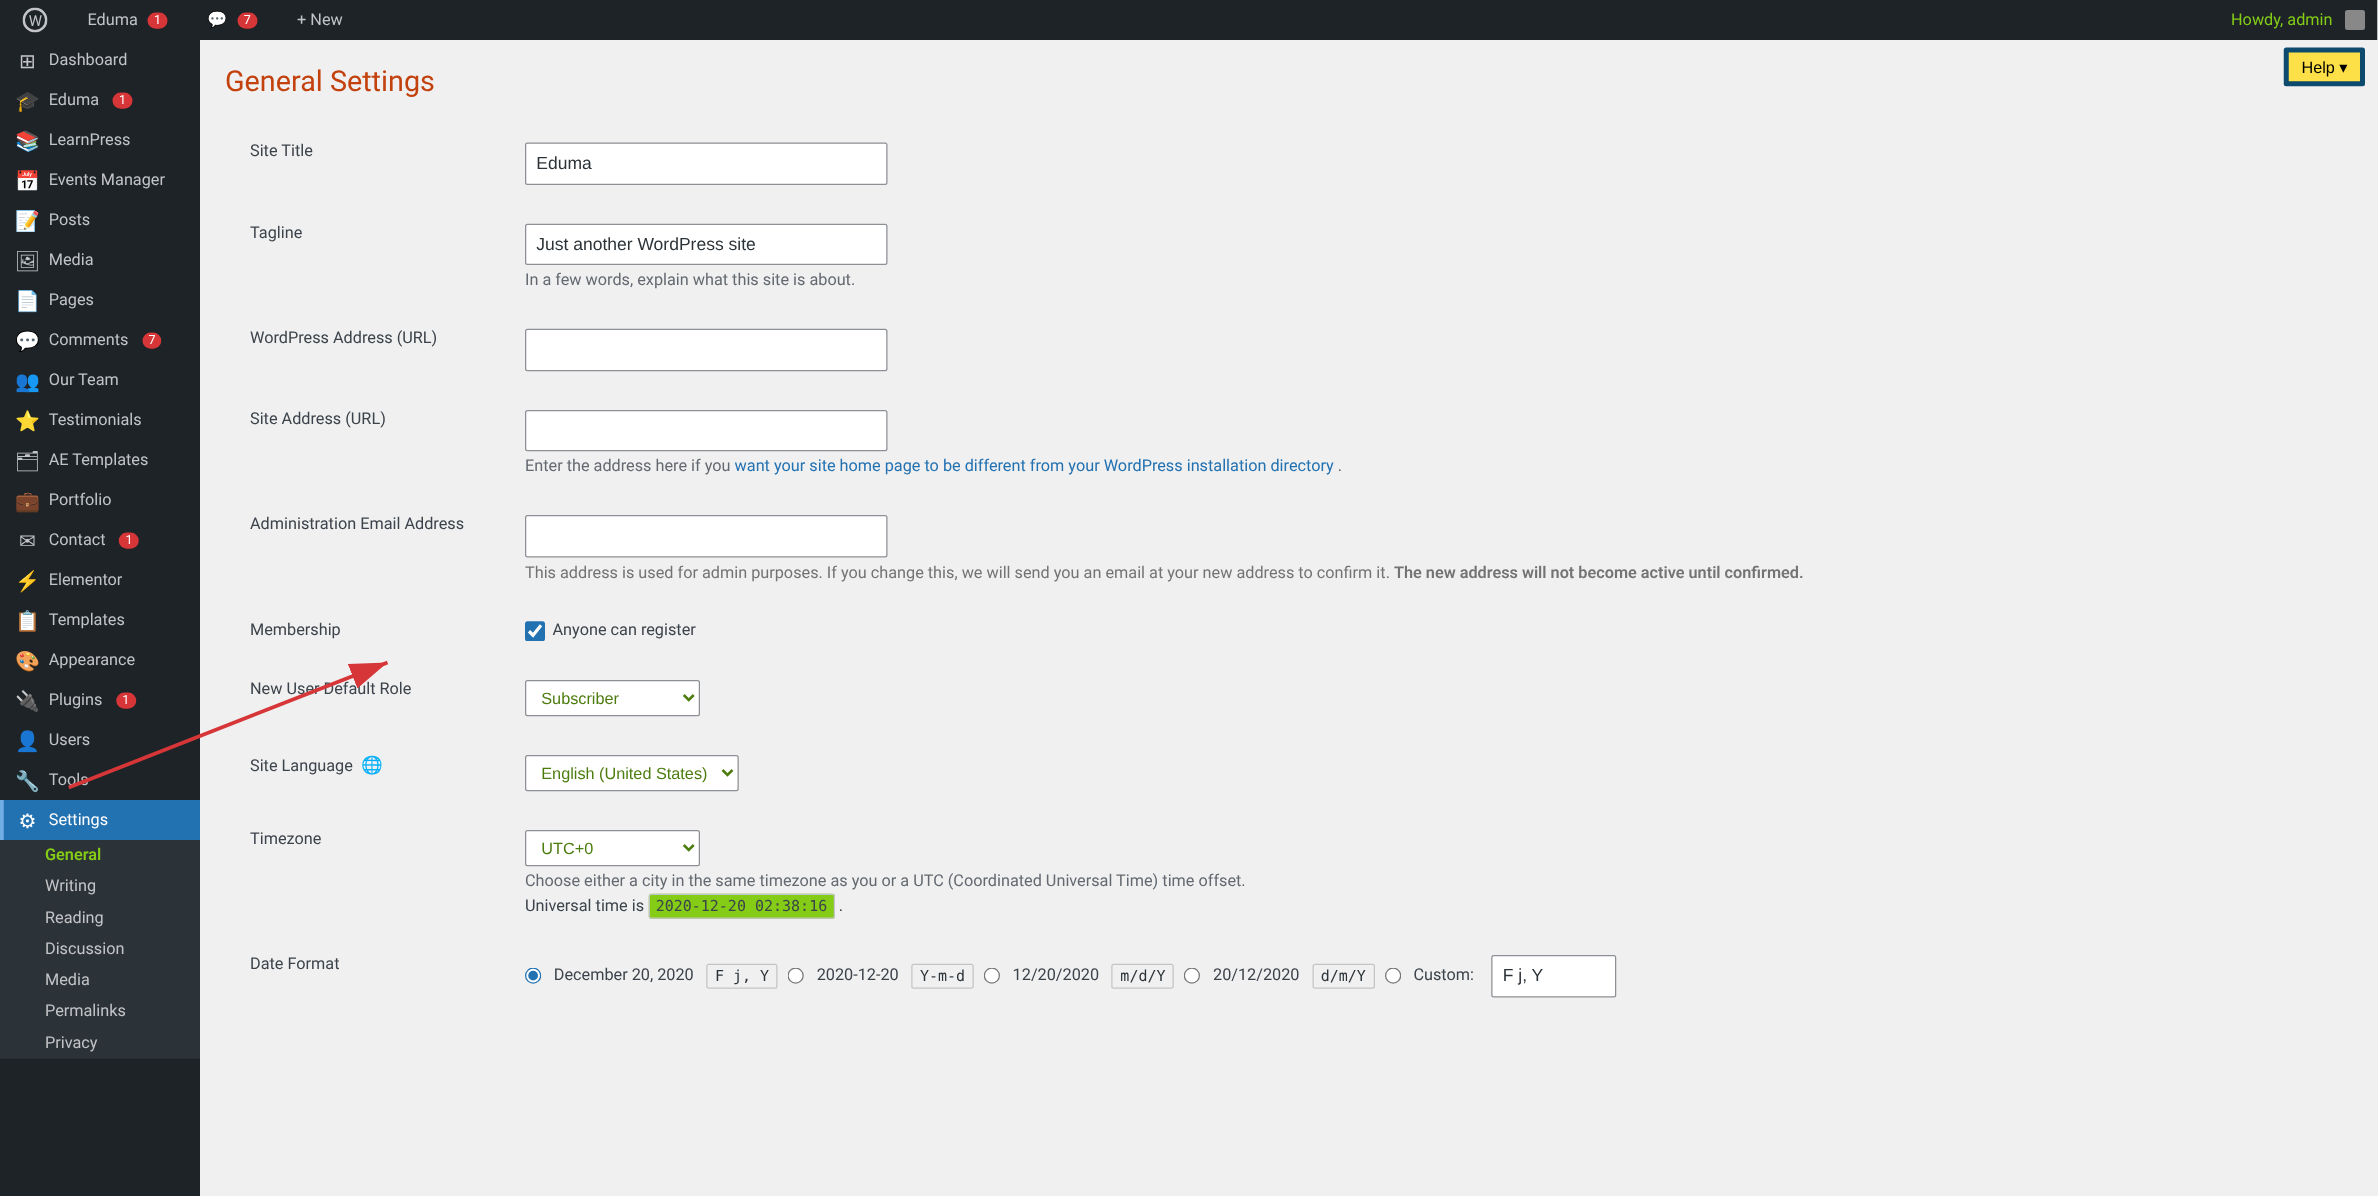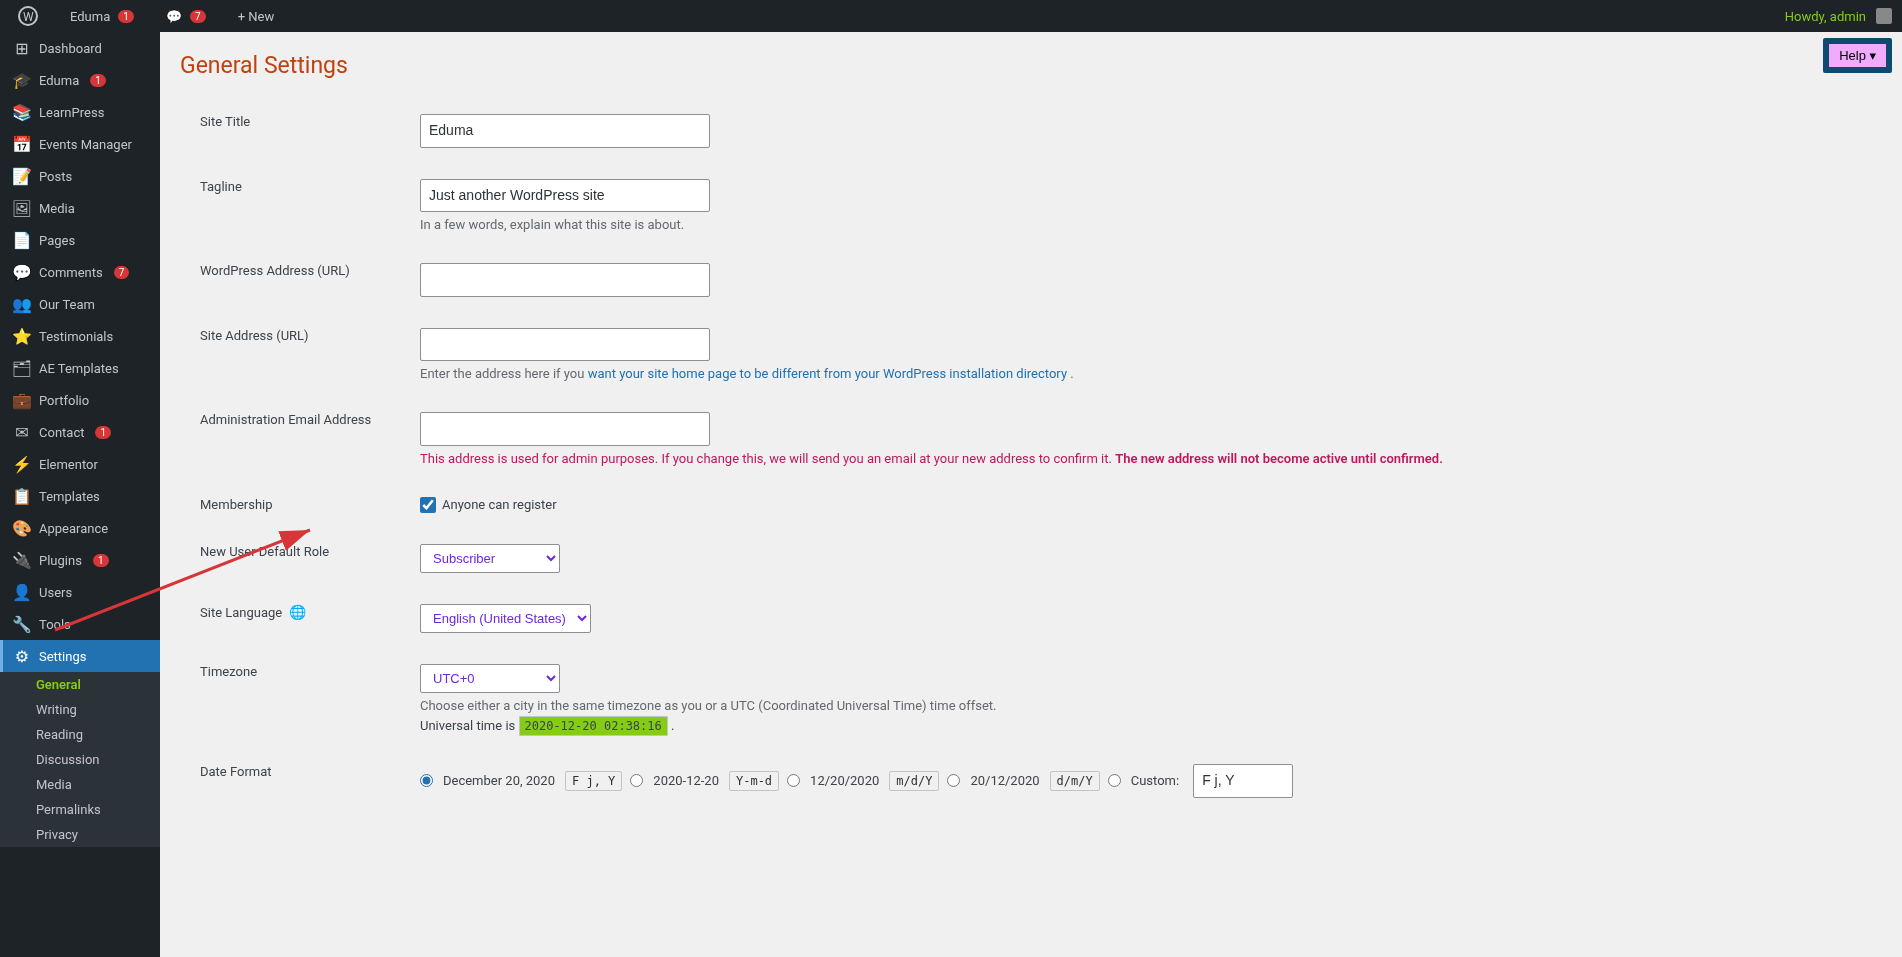--- a/index.html
+++ b/index.html
@@ -66,22 +66,22 @@
       overflow-y: auto;
       padding: 20px 20px 20px 20px;
       background: #f0f0f1;
     }
 
     
     .help-btn {
       position: fixed;
       top: 38px;
       right: 10px;
-      background: #f0abfc;
-      border: 6px solid #0c4a6e;
+      background: #fde047;
+      border: 4px solid #0c4a6e;
       padding: 4px 10px;
       cursor: pointer;
       font-size: 13px;
       border-radius: 2px;
       z-index: 50;
     }
 
     h1.page-title {
       font-size: 23px;
       font-weight: 400;
@@ -121,33 +121,33 @@
       font-size: 13px;
       color: #646970;
     }
     .form-link { color: #2271b1; text-decoration: none; }
 
     .form-select {
       padding: 5px 8px;
       border: 1px solid #8c8f94;
       border-radius: 2px;
       font-size: 13px;
-      color: #6d28d9;
+      color: #4d7c0f;
       background: #fff;
       cursor: pointer;
       min-width: 140px;
     }
     .form-checkbox { width: 16px; height: 16px; cursor: pointer; accent-color: #2271b1; }
 
     .checkbox-label { display: flex; align-items: center; gap: 6px; }
 
     .admin-email-note {
       margin-top: 5px;
       font-size: 13px;
-      color: #be185d;
+      color: #737373;
     }
     .admin-email-note strong { font-weight: 600; }
 
     
     .universal-time {
       margin-top: 5px;
       font-size: 13px;
       color: #3c434a;
     }
     .time-code {

